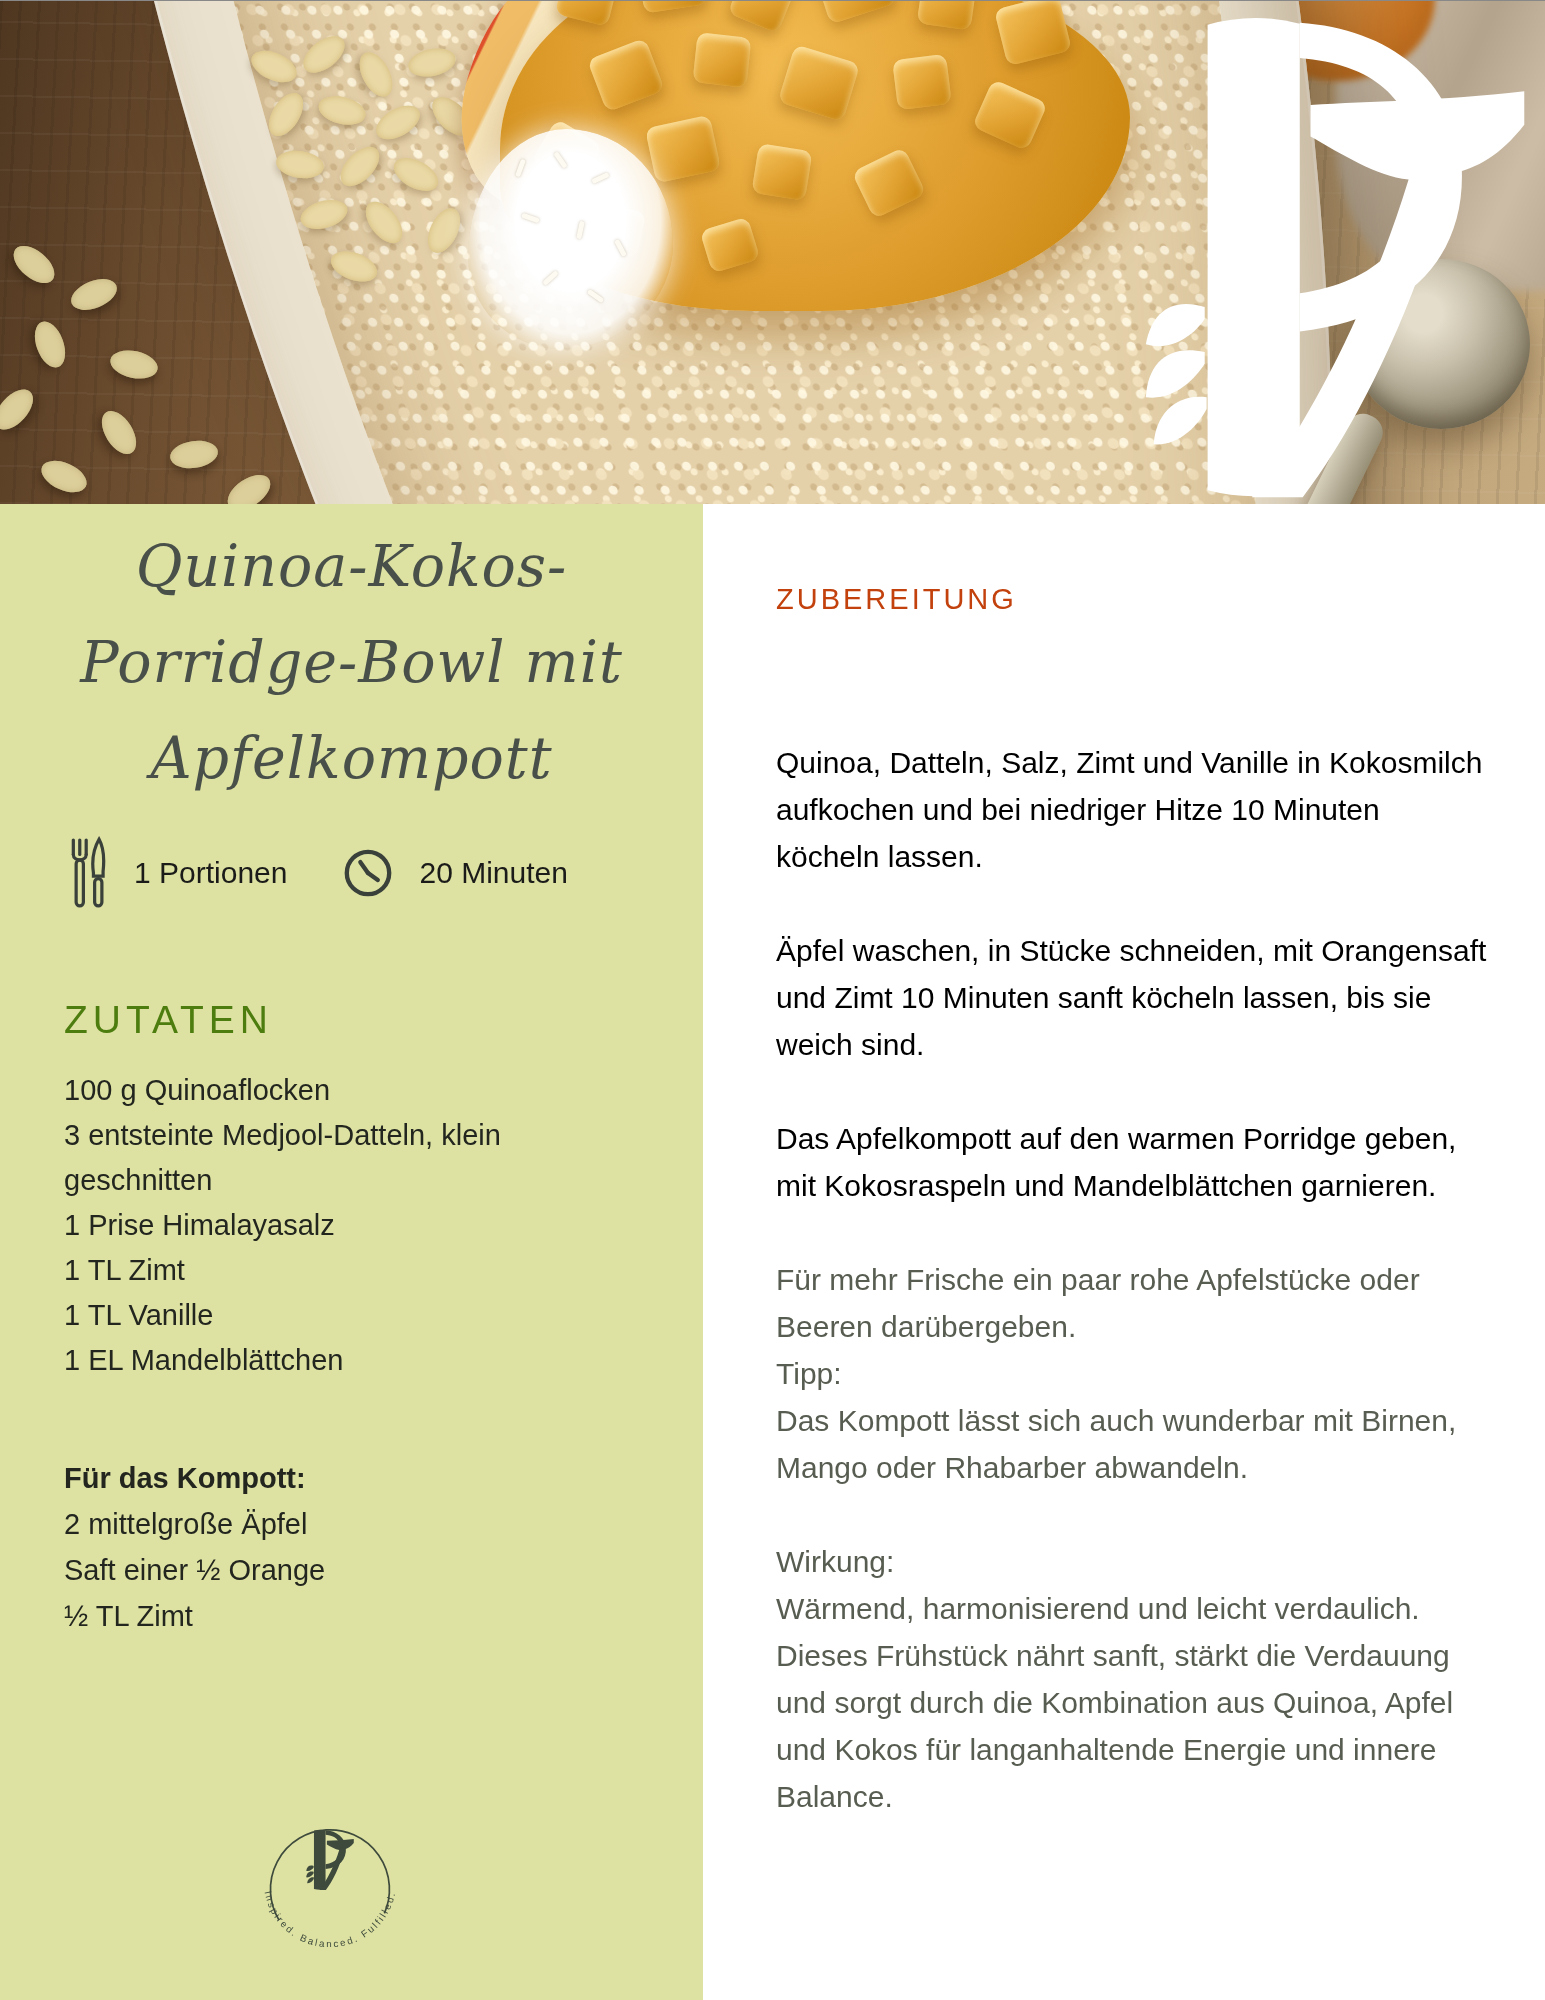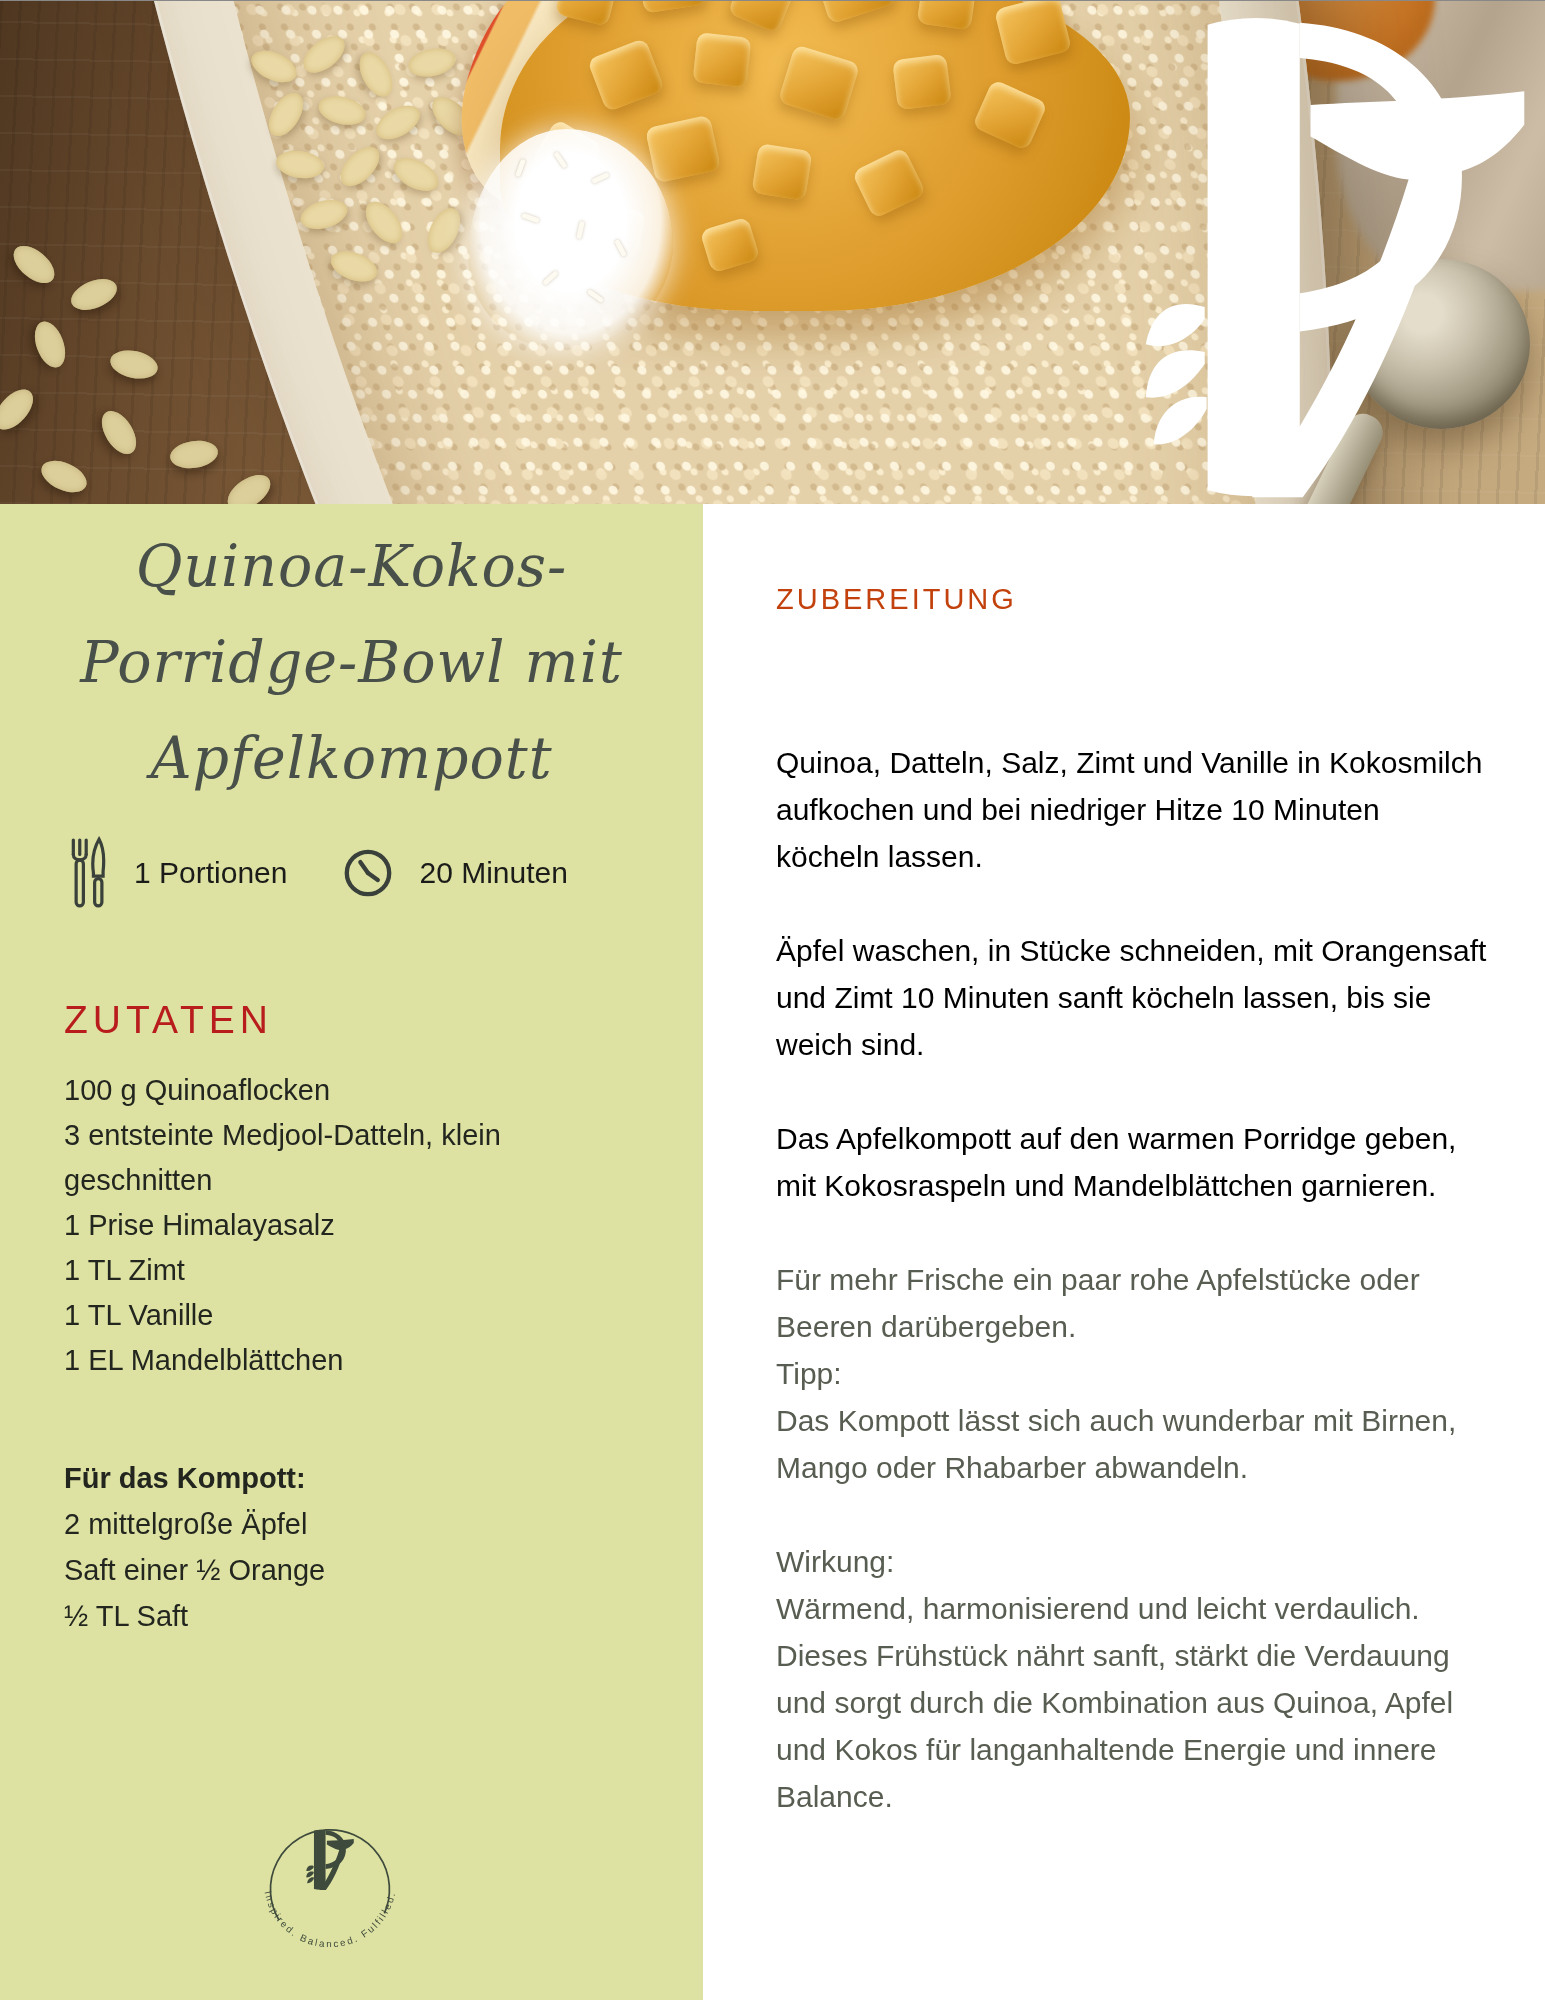--- a/index.html
+++ b/index.html
@@ -120,21 +120,21 @@
   
   .sidebar { position:absolute; left:0; top:503px; width:703px; height:1497px; background:#dde2a2; }
   .recipe-title { margin-top:14px; text-align:center;
           font-family:"DejaVu Serif", serif; font-style:italic; font-weight:400;
           font-size:57px; line-height:96px; color:#49504a; letter-spacing:1px; }
   .meta-row { display:flex; align-items:center; margin:30px 0 0 66px; height:74px; }
   .meta-row .txt { font-size:30px; color:#1b1c19; }
   .icon-cutlery { width:42px; height:74px; margin-right:26px; }
   .icon-clock { width:50px; height:50px; margin:0 26px 0 56px; }
   .zutaten-h { margin:88px 0 0 64px; font-size:39px; line-height:44px; letter-spacing:5px;
-          color:#b91c1c; font-weight:500; }
+          color:#4d7c0f; font-weight:500; }
   .ing-list { margin:26px 0 0 64px; width:480px; font-size:29px; line-height:45px; color:#23261f; }
   .kompott { margin:72px 0 0 64px; width:480px; font-size:29px; line-height:46px; color:#23261f; }
   .kompott .k-head { font-weight:700; }
   .badge { position:absolute; left:245px; top:1292px; width:170px; height:170px; color:#3e4a3c; }
 
   
   .main-col { position:absolute; left:703px; top:503px; width:842px; height:1497px;
           background:#ffffff; padding:75px 50px 0 73px; }
   .zubereitung-h { font-size:29px; letter-spacing:3px; color:#c2410c; font-weight:400;
           line-height:40px; margin-bottom:120px; }
@@ -263,21 +263,21 @@
       <div>3 entsteinte Medjool-Datteln, klein geschnitten</div>
       <div>1 Prise Himalayasalz</div>
       <div>1 TL Zimt</div>
       <div>1 TL Vanille</div>
       <div>1 EL Mandelblättchen</div>
     </div>
     <div class="kompott">
       <div class="k-head">Für das Kompott:</div>
       <div>2 mittelgroße Äpfel</div>
       <div>Saft einer ½ Orange</div>
-      <div>½ TL Saft</div>
+      <div>½ TL Zimt</div>
     </div>
     <div class="badge">
       <svg viewBox="0 0 200 200">
         <path d="M40,146 A70,70 0 1 1 164,138" fill="none" stroke="currentColor" stroke-width="2"></path>
         <path id="badge-arc" d="M22,100 A78,78 0 0 0 178,100" fill="none"></path>
         <use href="#mono" fill="currentColor" transform="translate(72,38) scale(0.145)"></use>
         <text font-size="11.5" letter-spacing="2.5" fill="currentColor" font-family="Liberation Sans, sans-serif">
           <textPath href="#badge-arc" startOffset="50%" text-anchor="middle">Inspired. Balanced. Fulfilled.</textPath>
         </text>
       </svg>

